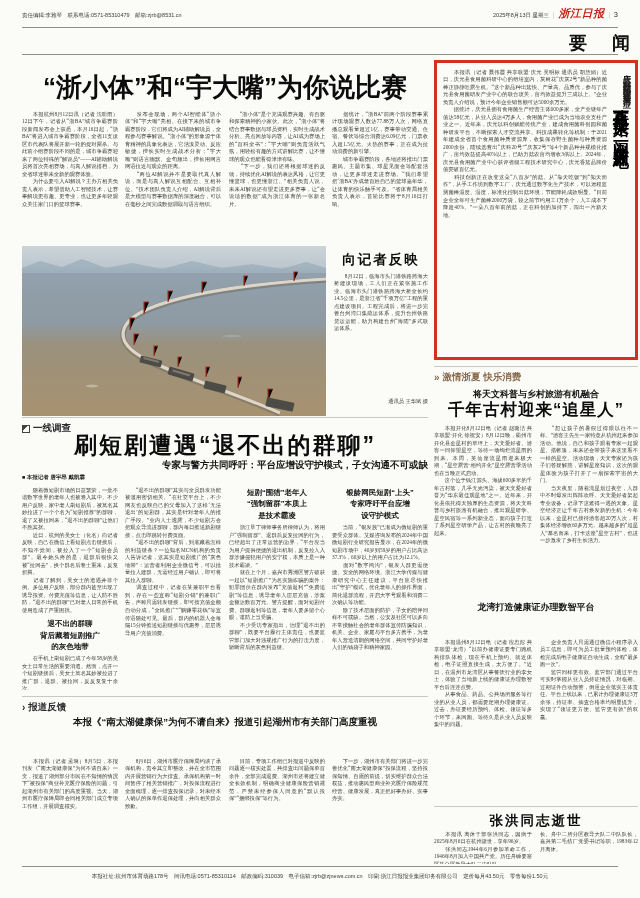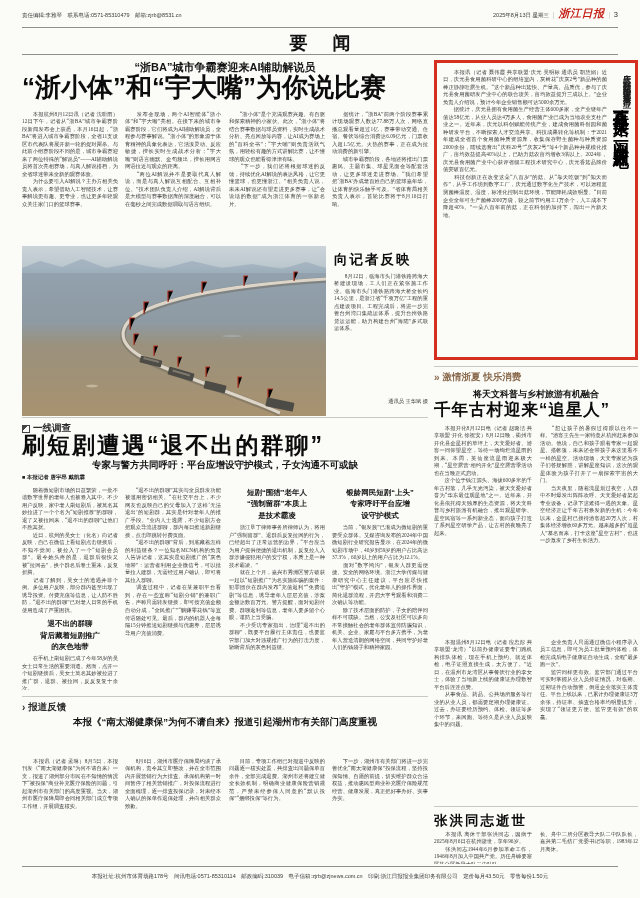--- a/index.html
+++ b/index.html
@@ -2,31 +2,31 @@
 <html><head>
 <meta charset="utf-8">
 <style>
   html,body{margin:0;padding:0;background:#dddddb;}
   .page{position:relative;width:640px;height:898px;margin:0 auto;background:#fbfbf8;
         font-family:"Liberation Sans",sans-serif;overflow:hidden;color:#222;}
   .abs{position:absolute;}
   .rule{position:absolute;height:1px;background:#8f8f8b;}
   .rule.light{background:#c9c9c4;}
   h1,h2,h3,h4,p{margin:0;}
-  .center{text-align:center;}
+  .center{text-align:right;}
   
   .scale-wrap{position:absolute;overflow:hidden;}
   .sc{transform:scale(.5);transform-origin:0 0;width:200%;
       font-family:"Liberation Serif",serif;color:#3b3b3b;}
   .sc .body{font-size:10.6px;line-height:1.42;text-align:justify;white-space:pre-wrap;margin:0;}
   .sc .colhead{font-size:15px;font-weight:bold;text-align:center;line-height:1.55;
       white-space:pre-line;margin:7px 0 5px;color:#101010;font-family:"Liberation Sans",sans-serif;}
   .sc .credit{font-size:10.6px;text-align:right;margin-top:4px;}
   .kicker{position:absolute;font-weight:bold;color:#141414;text-align:center;}
-  .headline{position:absolute;font-weight:900;color:#0c0c0c;
+  .headline{position:absolute;font-weight:900;color:#0c0c0c;text-align:center;
       font-family:"Liberation Sans",sans-serif;}
   .seclabel{position:absolute;font-weight:900;font-size:9.5px;color:#2b2b2b;
       display:flex;align-items:center;gap:3px;}
   .sq-icon{width:8px;height:8px;border:1.4px solid #444;box-sizing:border-box;
       display:inline-block;background:linear-gradient(135deg,#444 0 35%,transparent 35%);}
   .arrow-glyph{font-weight:900;font-size:10px;line-height:1;}
   
   .red-box{position:absolute;left:434px;top:60px;width:204px;height:300px;
       border:3px solid #d5301f;box-sizing:border-box;background:#fbfbf8;
       display:flex;padding:5px 4px 5px 6px;}
@@ -55,21 +55,20 @@
       <span class="hsep">｜</span>
       <span class="logo-red">浙江日报</span>
       <span class="hsep">｜</span>
       <span class="pageno">3</span>
     </div>
   </div>
   <div class="rule" style="left:22px;top:27px;width:596px"></div>
   <div class="abs center" style="left:0;top:31px;width:640px;font-size:18px;font-weight:900;letter-spacing:10px;text-indent:10px;color:#111">要 闻</div>
   <div class="rule" style="left:22px;top:54px;width:596px"></div>
 
-  <div class="kicker" style="left:22px;top:60px;width:406px;font-size:11px">“浙BA”城市争霸赛迎来AI辅助解说员</div>
   <h1 class="headline" style="left:22px;top:73px;width:406px;font-size:26px;line-height:1.1">“浙小体”和“宇大嘴”为你说比赛</h1>
 
   <div class="scale-wrap" style="left:22px;top:110px;width:96px;height:132px">
     <div class="sc">
         <p class="body">　　本报杭州8月12日讯（记者 沈听雨）12日下午，记者从“浙BA”城市争霸赛阶段新闻发布会上获悉，本月16日起，“浙BA”将进入城市争霸赛阶段，全省11支设区市代表队将展开新一轮的捉对厮杀。与此前小组赛阶段不同的是，城市争霸赛迎来了两位特殊的“解说员”——AI辅助解说员将首次亮相赛场，与真人解说搭档，为全省球迷带来全新的观赛体验。
 　　为什么要引入AI解说？主办方相关负责人表示，希望借助人工智能技术，让赛事解说更有趣、更专业，也让更多年轻观众关注家门口的篮球赛事。</p>
       </div>
   </div>
   <div class="scale-wrap" style="left:125px;top:110px;width:96px;height:132px">
     <div class="sc">
@@ -225,20 +224,21 @@
 　　这个位于钱江源头、海拔600多米的千年古村落，几乎无光污染，被天文爱好者誉为“华东最佳观星地”之一。近年来，开化县依托得天独厚的生态资源，将天文科普与乡村旅游有机融合，推出观星研学、星空民宿等一系列新业态，面向孩子打造了系列星空研学产品，让古村的夜晚亮了起来。</p>
       </div>
   </div>
   <div class="scale-wrap" style="left:540px;top:424px;width:98px;height:172px">
     <div class="sc">
         <p class="body">　　“想让孩子的暑假过得跟以往不一样。”游客王先生一家特意从杭州赶来参加活动。他说，自己和孩子跟着专家一起观星、搭帐篷，未来还会带孩子来这里看不一样的星空。活动现场，天文专家还为孩子们答疑解惑，讲解星座知识，这次的观星体验为孩子打开了一扇探索宇宙的大门。
 　　当天夜里，随着流星划过夜空，人群中不时爆发出阵阵欢呼。天文爱好者架起专业设备，记录下这难得一遇的天象。星空经济正让千年古村焕发新的生机：今年以来，金星村已接待游客超20万人次，村集体经济增收60多万元。越来越多的“追星人”慕名而来，打卡这座“星空古村”，也进一步激发了乡村生长活力。</p>
       </div>
   </div>
 
+  <div class="kicker" style="left:434px;top:601px;width:204px;font-size:9px">龙湾打造健康证办理数智平台</div>
   <div class="scale-wrap" style="left:434px;top:638px;width:98px;height:162px">
     <div class="sc">
         <p class="body">　　本报温州8月12日电（记者 应忠彭 共享联盟·龙湾）“以前办健康证要专门跑机构排队体检，现在手机上预约、就近体检，电子证照直接生成，太方便了。”近日，在温州市龙湾区从事餐饮行业的李女士，体验了当地新上线的健康证办理数智平台后连连点赞。
 　　从事食品、药品、公共场所服务等行业的从业人员，都需要定期办理健康证。过去，办证要经历预约、体检、领证等多个环节，来回跑、等待久是从业人员反映集中的问题。</p>
       </div>
   </div>
   <div class="scale-wrap" style="left:540px;top:638px;width:98px;height:162px">
     <div class="sc">
         <p class="body">　　企业负责人只需通过微信小程序录入员工信息，即可为员工批量预约体检，体检完成后电子健康证自动生成，全程“最多跑一次”。
 　　监管同样更有效。监管部门通过平台可实时掌握从业人员持证情况，对临期、过期证件自动预警，倒逼企业落实主体责任。平台上线以来，已累计办理健康证3万余张，持证率、抽查合格率均明显提升，实现了“领证更方便、监管更有效”的双赢。</p>

